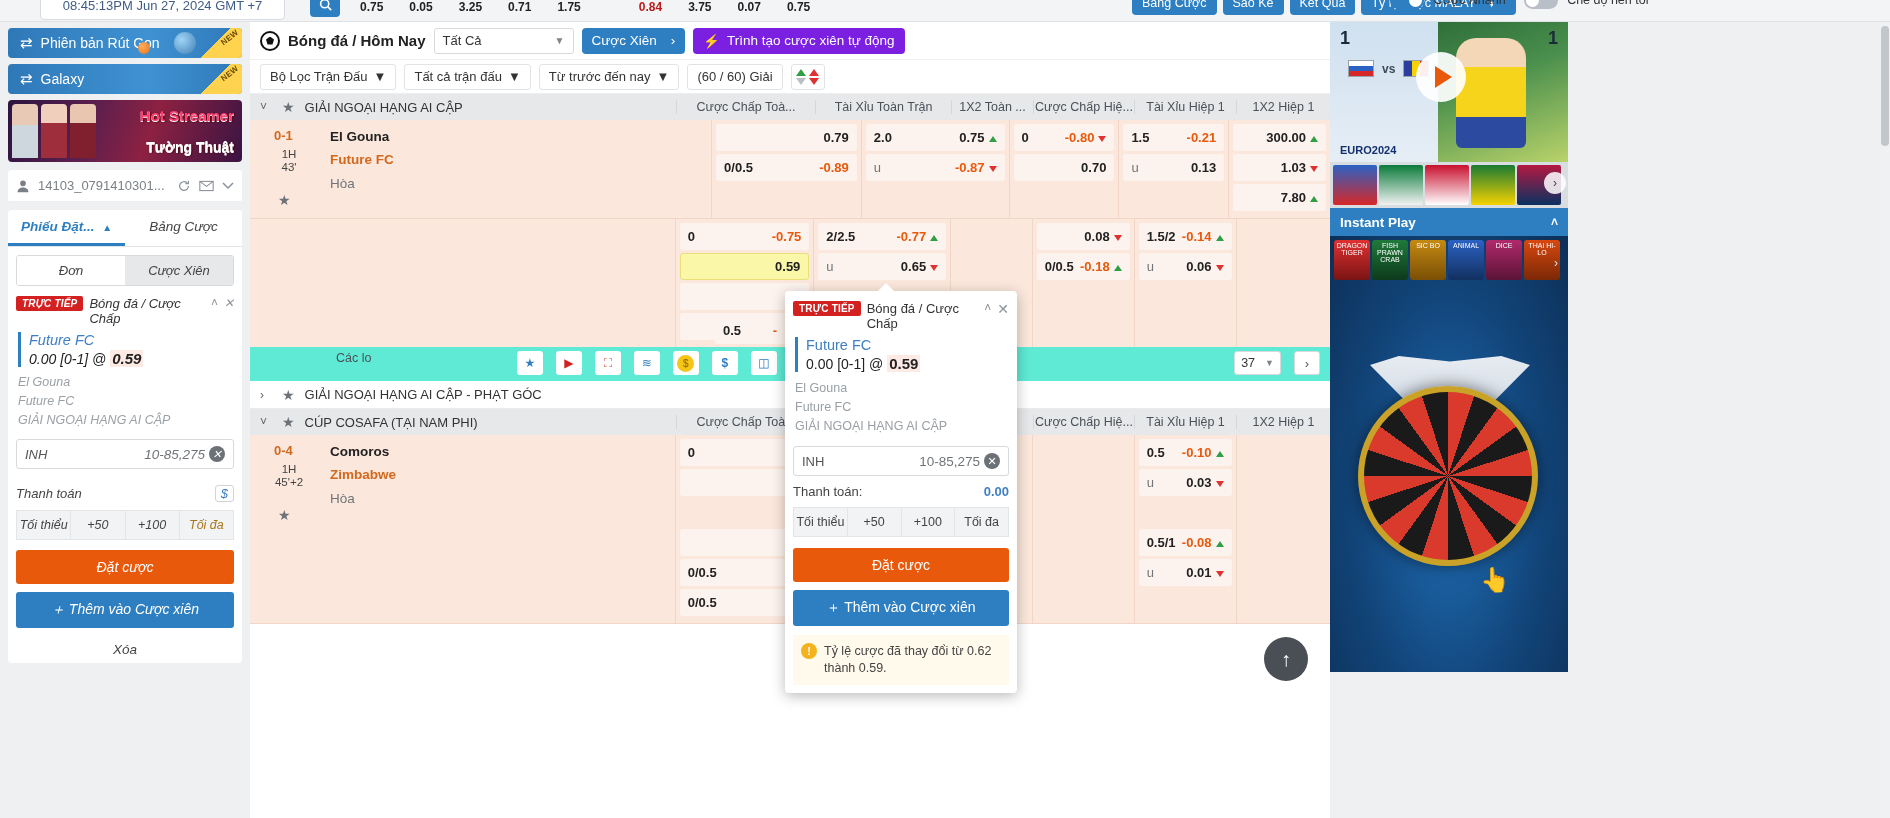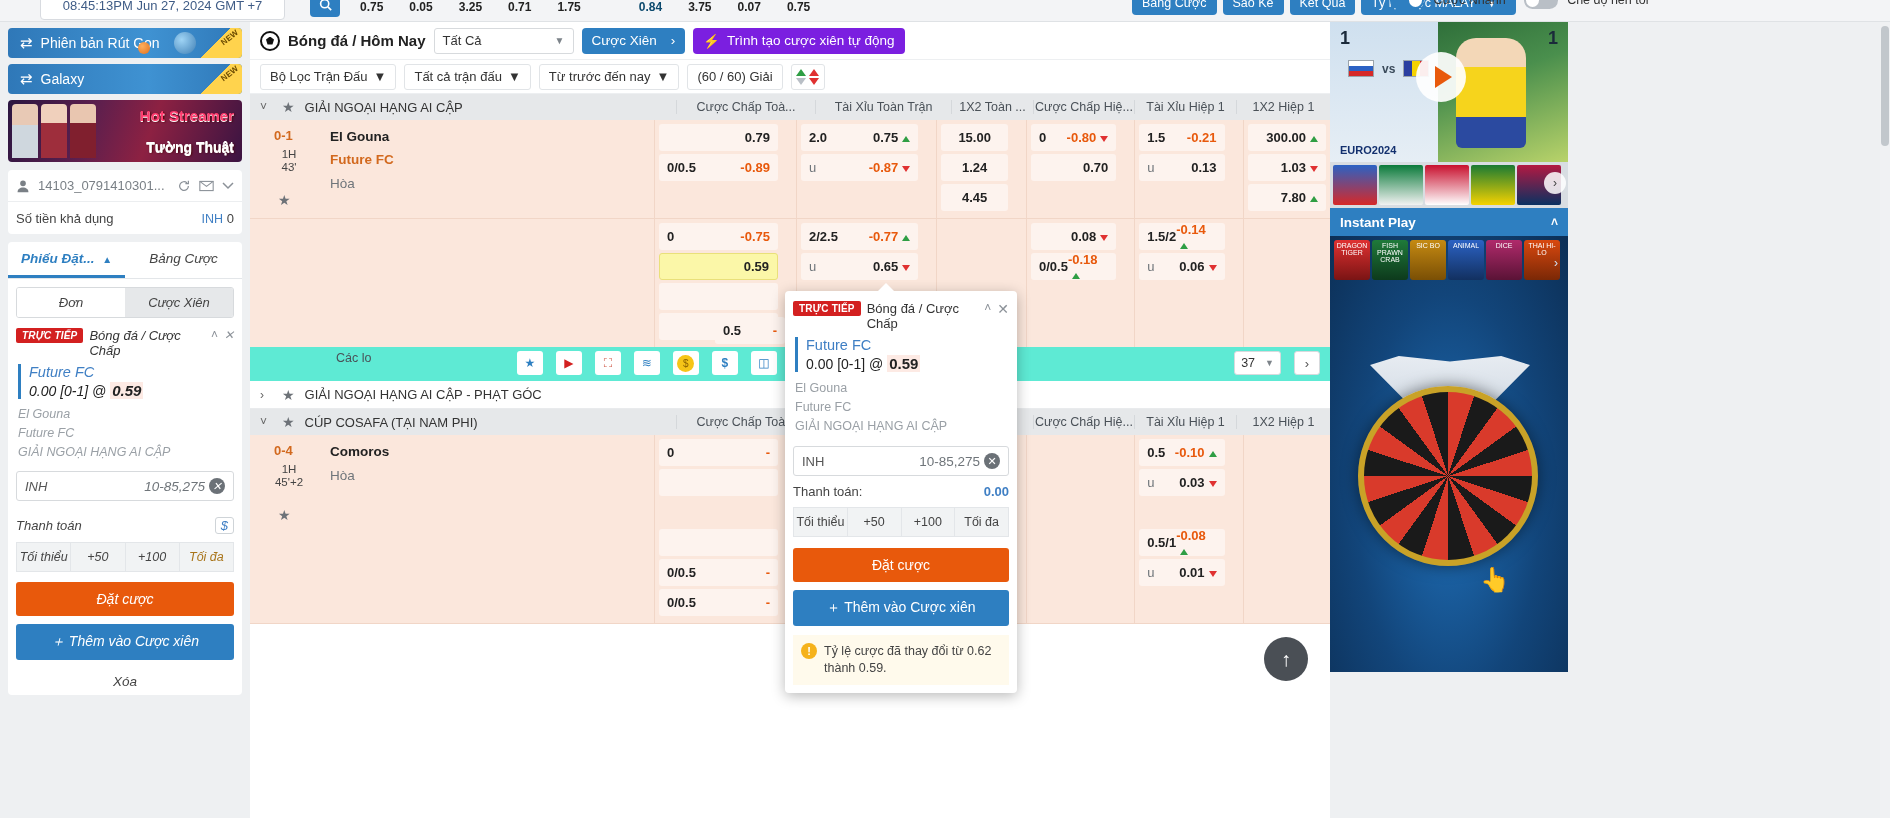--- a/index.html
+++ b/index.html
@@ -27,21 +27,21 @@
     position: absolute; left: 310px; top: -9px; width: 30px; height: 26px;
     background: #2e7fc1; border-radius: 4px; color: #fff;
     display: flex; align-items: center; justify-content: center;
   }
   .topodds {
     position: absolute; left: 350px; top: 0px; width: 780px; height: 22px;
     font-size: 12px; color: #555; display: flex; align-items: flex-start;
     gap: 26px; padding-left: 10px; overflow: hidden;
   }
   .topodds span { white-space: nowrap; }
-  .topodds .neg { color: #0c4a6e; font-weight: bold; padding-left: 32px; }
+  .topodds .neg { color: #b91c1c; font-weight: bold; padding-left: 32px; }
   .topodds .val { font-weight: bold; color: #222; }
   .topbtns {
     position: absolute; left: 1132px; top: -9px; display: flex; gap: 6px; align-items: center;
   }
   .topbtns .b {
     background: #2e7fc1; color: #fff; border-radius: 4px;
     padding: 5px 10px; font-size: 12.5px; white-space: nowrap;
   }
   .topbtns .b.wide { padding-right: 20px; position: relative; }
   .toggles {
@@ -231,21 +231,21 @@
   .w150 { width: 150px; } .w148 { width: 148px; } .w88 { width: 88px; }
   .w110 { width: 110px; } .w102 { width: 102px; }
 
   .leaguerow {
     height: 28px; display: flex; align-items: center; gap: 10px; padding-left: 10px;
     border-bottom: 1px solid #e9ebed; font-size: 13px; color: #333; background: #fff;
   }
   .leaguerow .chev { color: #666; font-size: 12px; width: 12px; }
   .star { color: #6d7278; font-size: 14px; }
 
-  .matchblock { background: #fbe7dc; border-bottom: 1px solid #f1d6c7; display: flex; gap: 14px; }
+  .matchblock { background: #fbe7dc; border-bottom: 1px solid #f1d6c7; display: flex; }
   .mb-left { width: 462px; padding: 6px 0 4px 0; position: relative; }
   .mb-score {
     position: absolute; left: 24px; top: 8px; color: #d2691e; font-weight: bold; font-size: 13px;
   }
   .mb-time {
     position: absolute; left: 22px; top: 28px; color: #444; font-size: 11.5px;
     line-height: 1.15; text-align: center; width: 34px;
   }
   .mb-star { position: absolute; left: 28px; top: 72px; color: #6d7278; font-size: 14px; }
   .mb-teams { margin-left: 80px; font-size: 13.5px; line-height: 1.0; }
@@ -521,25 +521,20 @@
               <rect x="1" y="1" width="16" height="11"></rect>
               <path d="M1 1l8 6 8-6"></path>
             </svg>
         </span>
         <span class="ico">
           <svg width="12" height="8" viewBox="0 0 12 8" fill="none" stroke="#8b9198" stroke-width="1.5">
               <path d="M1 1l5 5 5-5"></path>
             </svg>
         </span>
       </div>
-      <div class="balrow">
-        <span>Số tiền khả dụng</span>
-        <span><span class="cur">INH</span>
-          <span>0</span></span>
-      </div>
     </div>
 
     <div class="betslip">
       <div class="bs-tabs">
         <div class="bs-tab active">
           <span>Phiếu Đặt...</span>
           <span class="chev">▲</span>
         </div>
         <div class="bs-tab">
           <span>Bảng Cược</span>
@@ -688,31 +683,20 @@
         <div class="ocell">
           <span class="hcp">2.0</span>
           <span><span class="num">0.75</span><i class="arrup arr"></i></span>
         </div>
         <div class="ocell">
           <span class="hcp small">u</span>
           <span><span class="num neg">-0.87</span><i class="arrdn arr"></i></span>
         </div>
         <div class="ocell blank"></div>
       </div>
-      <div class="odds-col w88">
-        <div class="ocell" style="justify-content:center">
-          <span class="num">15.00</span>
-        </div>
-        <div class="ocell" style="justify-content:center">
-          <span class="num">1.24</span>
-        </div>
-        <div class="ocell" style="justify-content:center">
-          <span class="num">4.45</span>
-        </div>
-      </div>
       <div class="odds-col w110">
         <div class="ocell">
           <span class="hcp">0</span>
           <span><span class="num neg">-0.80</span><i class="arrdn arr"></i></span>
         </div>
         <div class="ocell">
           <span class="hcp"></span>
           <span class="num">0.70</span>
         </div>
         <div class="ocell blank"></div>
@@ -853,20 +837,21 @@
     <div class="matchblock">
       <div class="mb-left">
         <div class="mb-score">0-4</div>
         <div class="mb-time">
           <div>1H</div>
           <div>45'+2</div>
         </div>
         <div class="mb-star">★</div>
         <div class="mb-teams">
           <div class="t1">Comoros</div>
+          <div class="t2">Zimbabwe</div>
           <div class="t3">Hòa</div>
         </div>
       </div>
       <div class="odds-col w150">
         <div class="ocell">
           <span class="hcp">0</span>
           <span class="num neg">-</span>
         </div>
         <div class="ocell"></div>
         <div class="ocell blank"></div>

